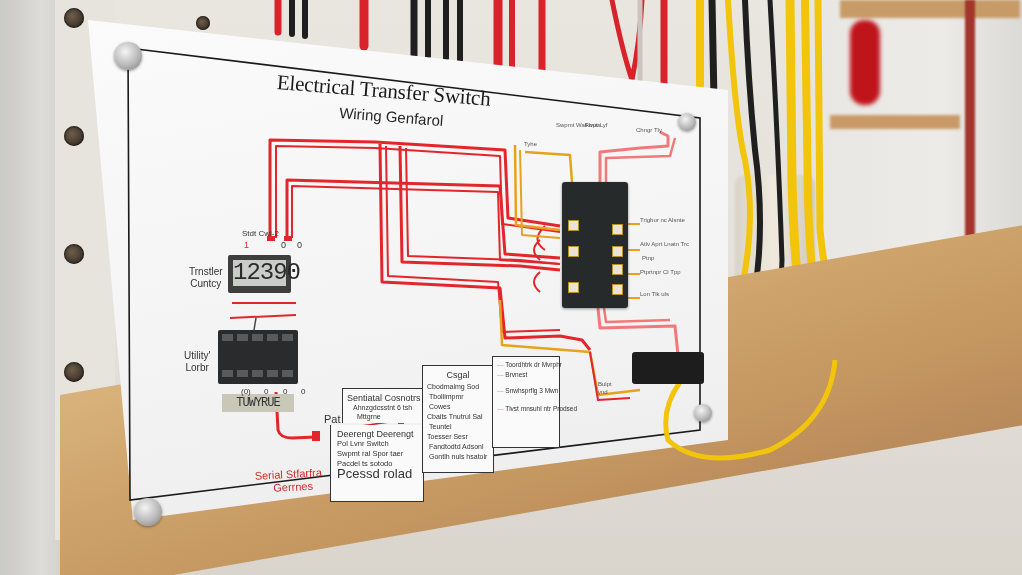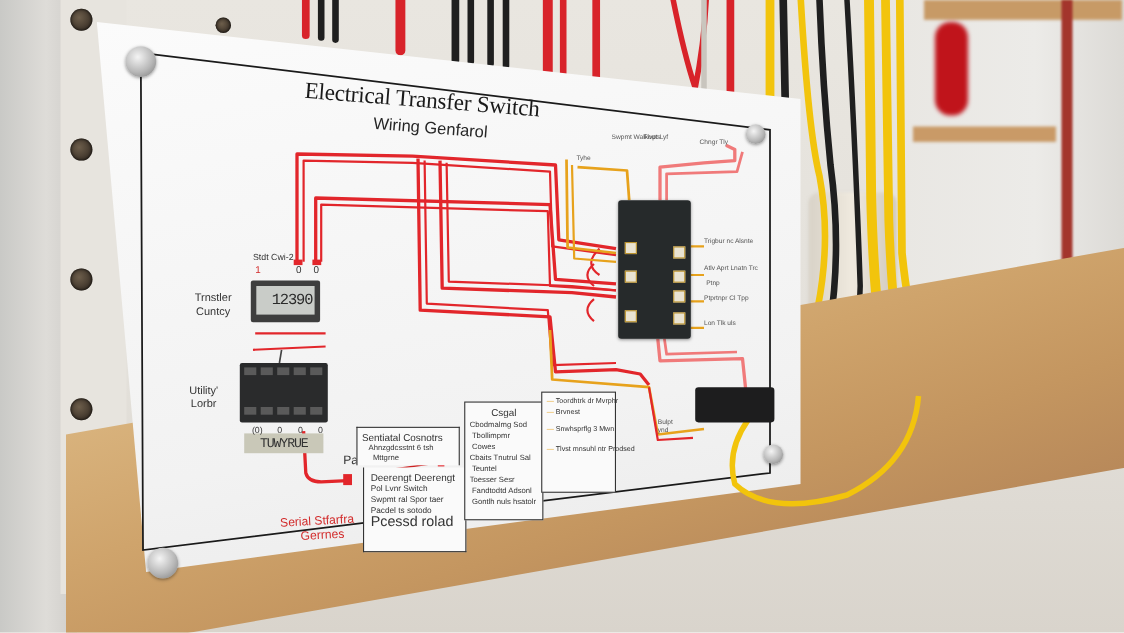--- a/index.html
+++ b/index.html
@@ -31,24 +31,24 @@
     
     .panel {
       left: 88px; top: 20px; width: 640px; height: 500px;
       background: linear-gradient(170deg, #fbfbfb, #f2f2f2 70%, #ebebeb);
       clip-path: polygon(0% 0%, 100% 14%, 100% 84%, 7% 100%);
       box-shadow: 0 4px 8px rgba(0,0,0,.25);
     }
     .screw { width: 28px; height: 28px; border-radius: 50%; background: radial-gradient(circle at 40% 35%, #f4f4f4, #b8b8b8 55%, #7a7a7a); box-shadow: 0 1px 3px rgba(0,0,0,.4); }
     .title { left: 278px; top: 70px; font-family: "Liberation Serif", serif; font-size: 21px; color: #1a1a1a; transform: rotate(4.5deg); transform-origin: left top; white-space: nowrap; letter-spacing: -0.2px; }
     .subtitle { left: 340px; top: 104px; font-size: 15px; color: #262626; transform: rotate(4.5deg); transform-origin: left top; white-space: nowrap; }
-    .label { font-size: 10px; color: #333; white-space: nowrap; }
+    .label { font-size: 10px; color: #333; white-space: nowrap; margin-left: 12px; }
     .tiny { font-size: 6px; color: #555; white-space: nowrap; line-height: 8px; }
     .lcd { left: 228px; top: 255px; width: 63px; height: 38px; background: #3e3e3e; border-radius: 2px; }
-    .lcd-screen { position: absolute; left: 5px; top: 5px; width: 53px; height: 26px; background: #c9ccc8; color: #2a2a2a; font-family: "Liberation Mono", monospace; font-size: 14px; text-align: right; line-height: 26px; padding-right: 2px; box-sizing: border-box; letter-spacing: -1px; }
+    .lcd-screen { position: absolute; left: 5px; top: 5px; width: 53px; height: 26px; background: #c9ccc8; color: #2a2a2a; font-family: "Liberation Mono", monospace; font-size: 24px; text-align: right; line-height: 26px; padding-right: 2px; box-sizing: border-box; letter-spacing: -1px; }
     .meter { left: 218px; top: 330px; width: 80px; height: 54px; background: #2a2b2c; border-radius: 2px; }
     .meter-screen { position: absolute; left: 4px; top: 16px; width: 72px; height: 18px; background: #c9c8b8; color: #333; font-family: "Liberation Mono", monospace; font-size: 12px; line-height: 18px; text-align: center; letter-spacing: -1px; overflow: hidden; margin-top: 48px; }
     .meter-keys { position: absolute; left: 4px; display: flex; gap: 4px; }
     .meter-key { width: 11px; height: 7px; background: #5a5a5a; }
     .switch-block { left: 562px; top: 182px; width: 66px; height: 126px; background: #262a2b; border-radius: 3px; box-shadow: 0 1px 3px rgba(0,0,0,.4); }
     .terminal { position: absolute; width: 9px; height: 9px; background: #e9e3d2; border: 1px solid #b9912c; }
     .box { position: absolute; border: 1.3px solid #333; background: #fafafa; }
     .box-text { font-size: 8px; color: #333; line-height: 10px; white-space: nowrap; }
     .connector { left: 632px; top: 352px; width: 72px; height: 32px; background: #1d1d1e; border-radius: 3px; }
     .red-label { left: 255px; top: 468px; font-size: 11px; color: #d22c2c; line-height: 13px; transform: rotate(-3deg); }
@@ -220,21 +220,21 @@
   <div class="terminal" style="left:50px;top:102px"></div>
 </div>
 <div class="abs tiny" style="left:640px;top:216px">Trigbur nc Alsnte</div>
 <div class="abs tiny" style="left:640px;top:240px">Atlv Aprt Lnatn Trc</div>
 <div class="abs tiny" style="left:642px;top:254px">Ptnp</div>
 <div class="abs tiny" style="left:640px;top:268px">Ptprtnpr Cl Tpp</div>
 <div class="abs tiny" style="left:640px;top:290px">Lon Tlk uls</div>
 
 <div class="abs tiny" style="left:598px;top:380px;width:20px;white-space:normal">Bulpt ynd</div>
 
-<div class="box" style="left:324px;top:388px;width:92px;height:34px;border-bottom:none">
+<div class="box" style="left:342px;top:388px;width:92px;height:34px;border-bottom:none">
   <div class="box-text" style="padding:4px 0 0 4px;font-size:9px">Sentiatal Cosnotrs</div>
   <div class="box-text" style="padding-left:10px;font-size:7px;line-height:9px">Ahnzgdcsstnt 6 tsh</div>
   <div class="box-text" style="padding-left:14px;font-size:7px;line-height:9px">Mttgrne</div>
 </div>
 <div class="box" style="left:330px;top:425px;width:92px;height:76px;border-top:none">
   <div class="box-text" style="padding:4px 0 0 6px;font-size:9px">Deerengt Deerengt</div>
   <div class="box-text" style="padding-left:6px;font-size:7.5px">Pol Lvnr Switch</div>
   <div class="box-text" style="padding-left:6px;font-size:7.5px">Swpmt ral Spor taer</div>
   <div class="box-text" style="padding-left:6px;font-size:7.5px">Pacdel ts sotodo</div>
   <div class="box-text" style="padding-left:6px;font-size:13px">Pcessd rolad</div>

